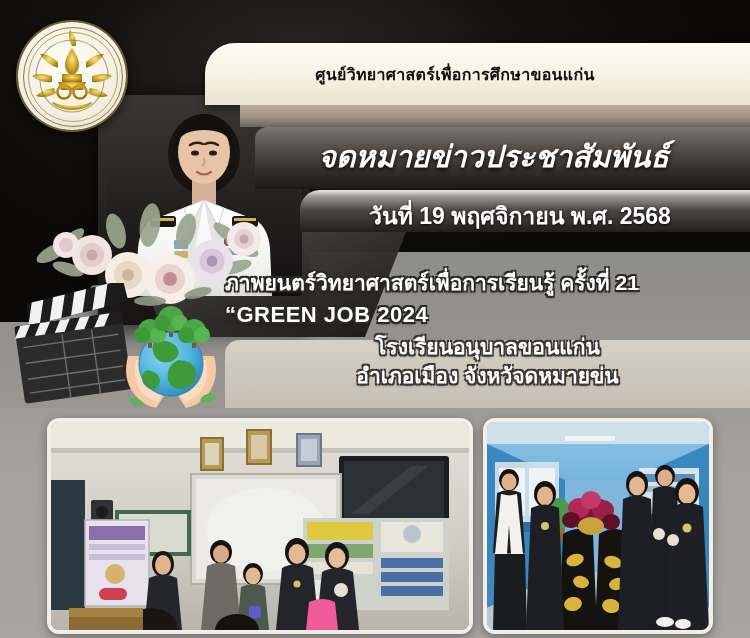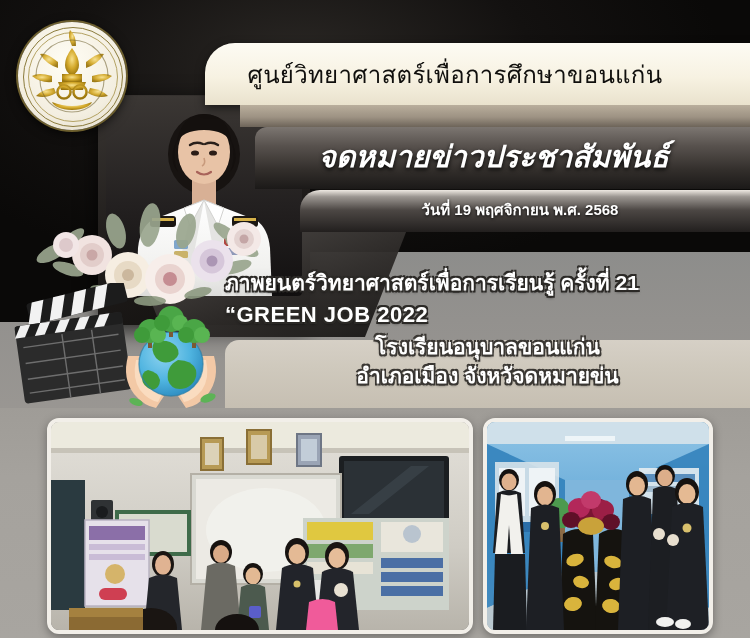--- a/index.html
+++ b/index.html
@@ -57,21 +57,21 @@
   
   .cream-banner{
     position:absolute;left:205px;top:43px;width:560px;height:62px;
     border-radius:30px 0 0 0;
     background:linear-gradient(180deg,#fdfbf3 0%,#f7f2e2 55%,#e9e2cd 100%);
     box-shadow:0 3px 10px rgba(0,0,0,.55);
     display:flex;align-items:center;justify-content:center;
     padding-right:60px;box-sizing:border-box;
   }
   .cream-banner .txt{
-    font-size:24px;font-weight:normal;color:#100f0d;letter-spacing:.3px;
+    font-size:16px;font-weight:bold;color:#100f0d;letter-spacing:.3px;
     white-space:nowrap;
   }
 
   
   .taupe-bar{
     position:absolute;left:240px;top:105px;width:525px;height:22px;
     background:linear-gradient(180deg,#b9ae9c 0%,#9d9283 55%,#6d6459 100%);
   }
 
   
@@ -90,21 +90,21 @@
   }
 
   
   .date-strip{
     position:absolute;left:300px;top:190px;width:450px;height:42px;
     background:linear-gradient(180deg,#eee9e2 0%,#9b9691 16%,#4c4744 48%,#221f1e 100%);
     border-radius:20px 0 0 0;
   }
   .date-strip .txt{
     position:absolute;left:0;right:10px;top:8px;text-align:center;
-    font-size:15px;font-weight:bold;color:#fff;
+    font-size:23px;font-weight:bold;color:#fff;
     text-shadow:0 1px 3px rgba(0,0,0,.9);
     white-space:nowrap;
   }
 
   
   .movie-block{
     position:absolute;left:225px;top:266px;width:525px;height:72px;
   }
   .movie-line{
     text-align:left;font-weight:bold;color:#ffffff;white-space:nowrap;
@@ -421,21 +421,21 @@
   <div class="title-strip">
     <div class="txt">จดหมายข่าวประชาสัมพันธ์</div>
   </div>
 
   <div class="date-strip">
     <div class="txt">วันที่ 19 พฤศจิกายน  พ.ศ. 2568</div>
   </div>
 
   <div class="movie-block">
     <div class="movie-line l1">ภาพยนตร์วิทยาศาสตร์เพื่อการเรียนรู้ ครั้งที่ 21</div>
-    <div class="movie-line l2">“GREEN JOB 2022</div>
+    <div class="movie-line l2">“GREEN JOB 2024</div>
   </div>
 
   <div class="school-plate"></div>
   <div class="school-block">
     <div class="school-line">โรงเรียนอนุบาลขอนแก่น</div>
     <div class="school-line">อำเภอเมือง จังหวัจดหมายข่น</div>
   </div>
 
   <div class="photo" id="photo-left">
     <svg viewBox="0 0 418 208" preserveAspectRatio="none">

